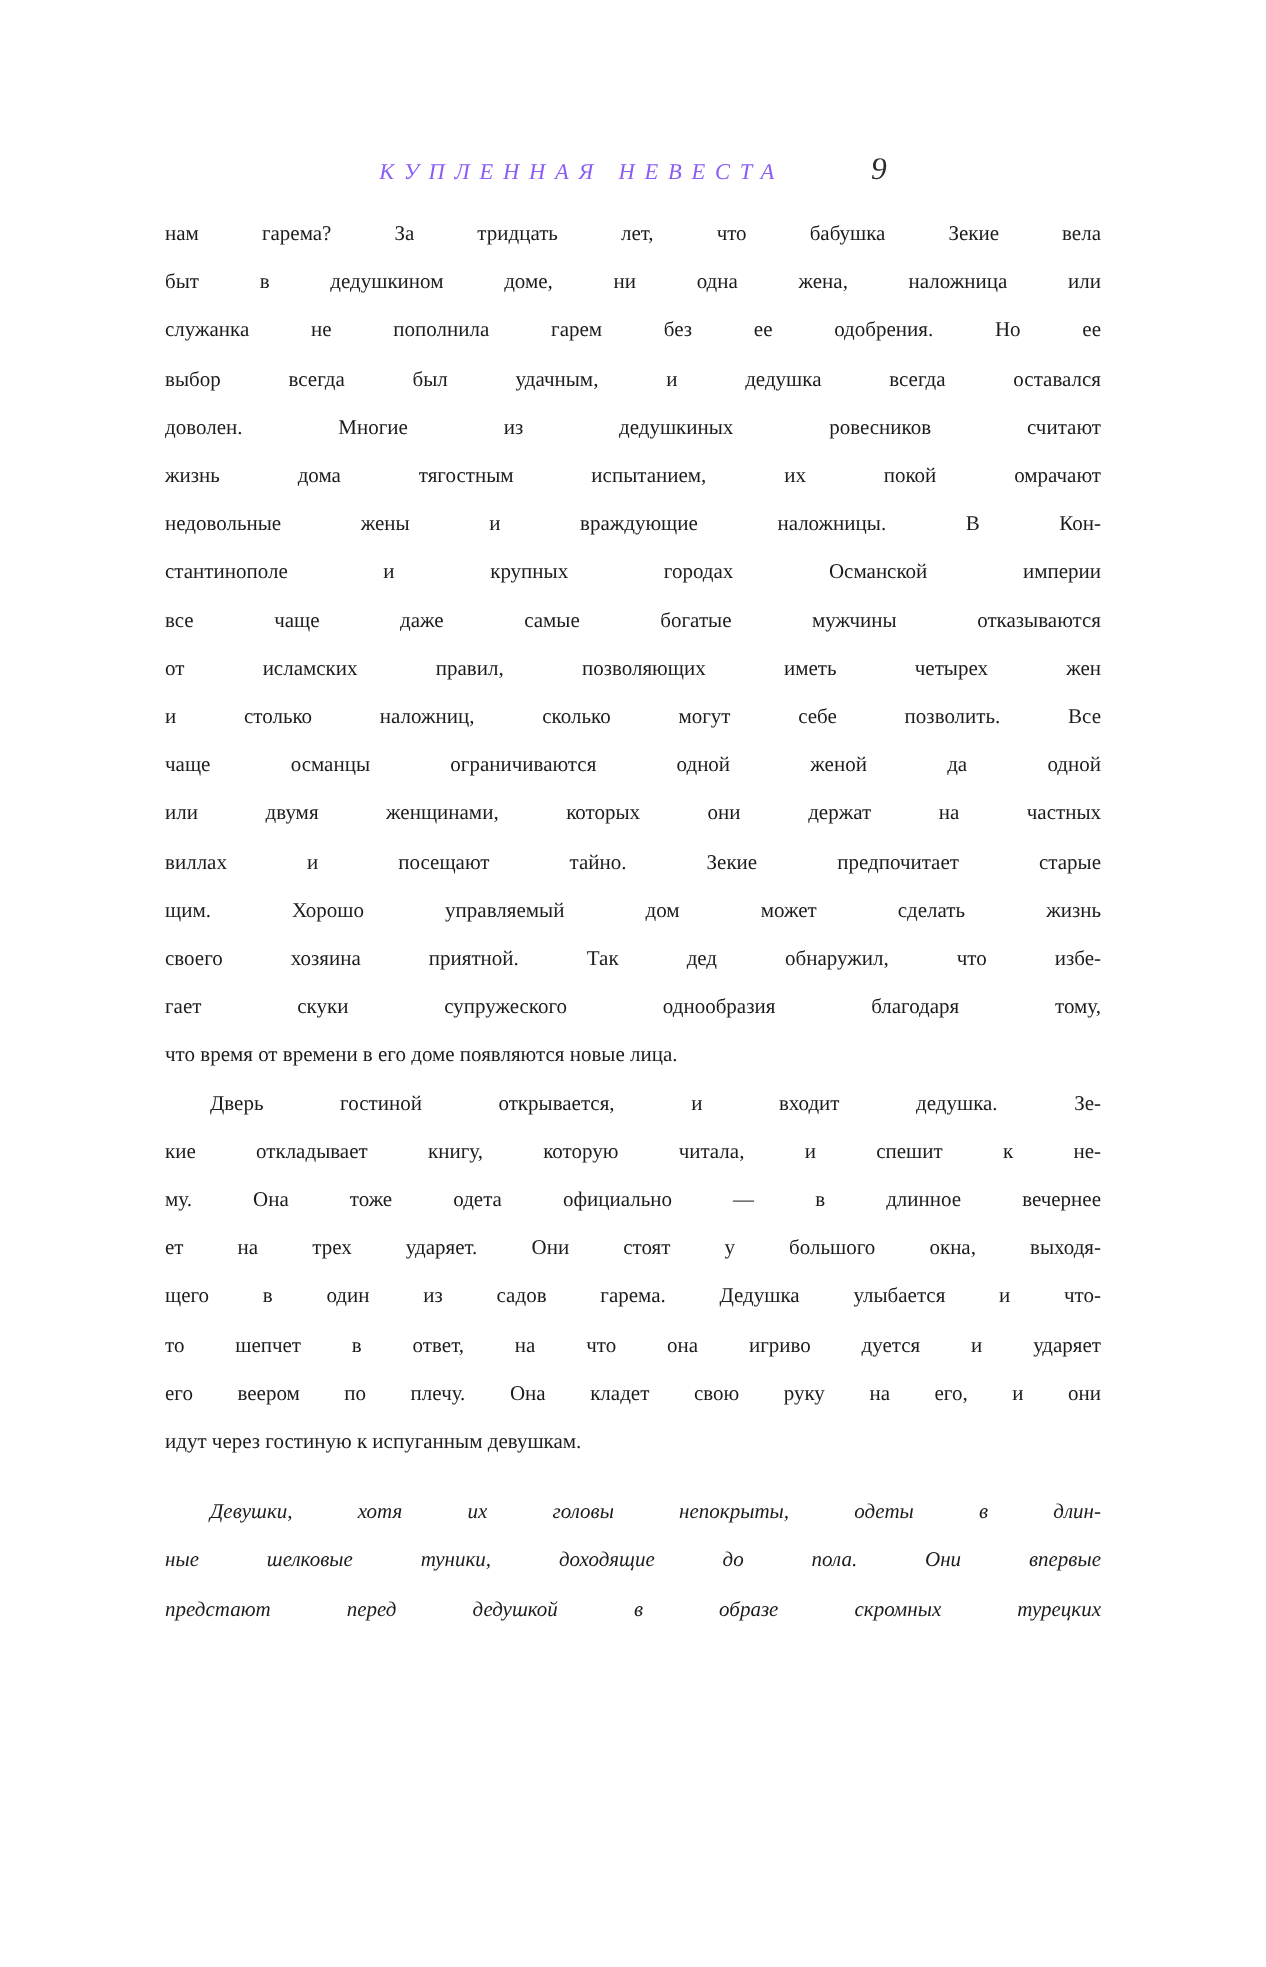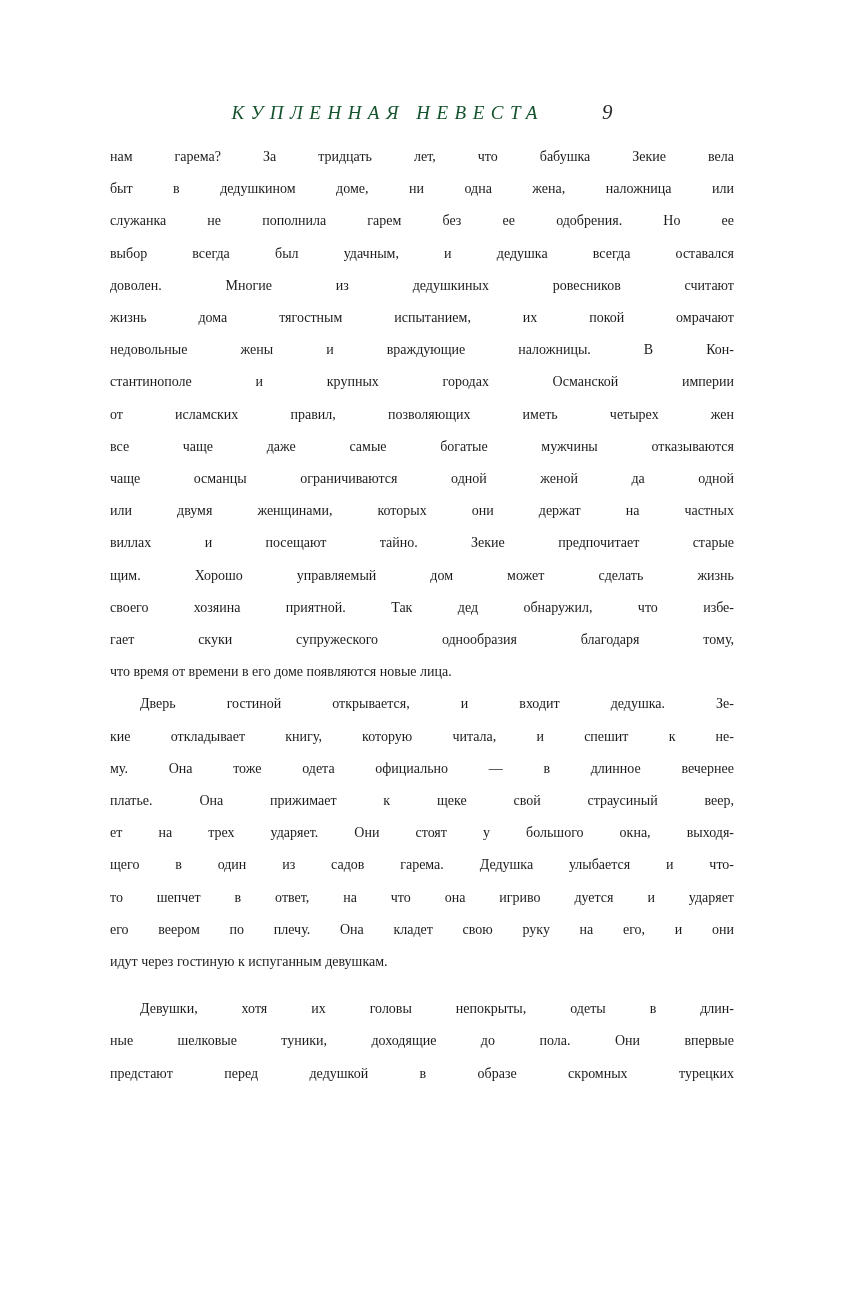--- a/index.html
+++ b/index.html
@@ -23,41 +23,41 @@
     top: 100px;
     left: 110px;
     width: 624px;
     display: flex;
     justify-content: center;
     align-items: baseline;
     gap: 58px;
   }
   .running-title {
     font-style: italic;
-    font-size: 19px;
+    font-size: 15px;
     letter-spacing: 6.5px;
-    color: #14532d;
+    color: #8b5cf6;
     white-space: nowrap;
   }
   .page-number {
     font-style: italic;
     font-size: 21px;
     color: #2b2b2b;
   }
   .text-block {
     position: absolute;
     top: 141px;
     left: 110px;
     width: 624px;
     font-size: 14px;
     line-height: 32.2px;
     color: #1c1c1c;
   }
   .paragraph { margin: 0; }
-  .paragraph.extra-space { margin-top: 15px; }
+  .paragraph.extra-space { margin-top: 15px; font-style: italic; }
   .line {
     text-align: justify;
     text-align-last: justify;
     white-space: normal;
   }
   .line.last { text-align-last: left; }
   .line.indent { text-indent: 30px; }
 </style>
 </head>
 <body>
@@ -72,35 +72,35 @@
   <div class="text-block">
       <div class="paragraph">
         <div class="line">нам гарема? За тридцать лет, что бабушка Зекие вела</div>
         <div class="line">быт в дедушкином доме, ни одна жена, наложница или</div>
         <div class="line">служанка не пополнила гарем без ее одобрения. Но ее</div>
         <div class="line">выбор всегда был удачным, и дедушка всегда оставался</div>
         <div class="line">доволен. Многие из дедушкиных ровесников считают</div>
         <div class="line">жизнь дома тягостным испытанием, их покой омрачают</div>
         <div class="line">недовольные жены и враждующие наложницы. В Кон-</div>
         <div class="line">стантинополе и крупных городах Османской империи</div>
+        <div class="line">все чаще даже самые богатые мужчины отказываются</div>
         <div class="line">от исламских правил, позволяющих иметь четырех жен</div>
-        <div class="line">все чаще даже самые богатые мужчины отказываются</div>
+        <div class="line">и столько наложниц, сколько могут себе позволить. Все</div>
         <div class="line">чаще османцы ограничиваются одной женой да одной</div>
         <div class="line">или двумя женщинами, которых они держат на частных</div>
         <div class="line">виллах и посещают тайно. Зекие предпочитает старые</div>
         <div class="line">щим. Хорошо управляемый дом может сделать жизнь</div>
         <div class="line">своего хозяина приятной. Так дед обнаружил, что избе-</div>
         <div class="line">гает скуки супружеского однообразия благодаря тому,</div>
         <div class="line last">что время от времени в его доме появляются новые лица.</div>
       </div>
       <div class="paragraph">
         <div class="line indent">Дверь гостиной открывается, и входит дедушка. Зе-</div>
         <div class="line">кие откладывает книгу, которую читала, и спешит к не-</div>
         <div class="line">му. Она тоже одета официально — в длинное вечернее</div>
-        <div class="line">платье. Она прижимает к щеке свой страусиный веер,</div>
         <div class="line">ет на трех ударяет. Они стоят у большого окна, выходя-</div>
         <div class="line">щего в один из садов гарема. Дедушка улыбается и что-</div>
         <div class="line">то шепчет в ответ, на что она игриво дуется и ударяет</div>
         <div class="line">его веером по плечу. Она кладет свою руку на его, и они</div>
         <div class="line last">идут через гостиную к испуганным девушкам.</div>
       </div>
       <div class="paragraph extra-space">
         <div class="line indent">Девушки, хотя их головы непокрыты, одеты в длин-</div>
         <div class="line">ные шелковые туники, доходящие до пола. Они впервые</div>
         <div class="line">предстают перед дедушкой в образе скромных турецких</div>

